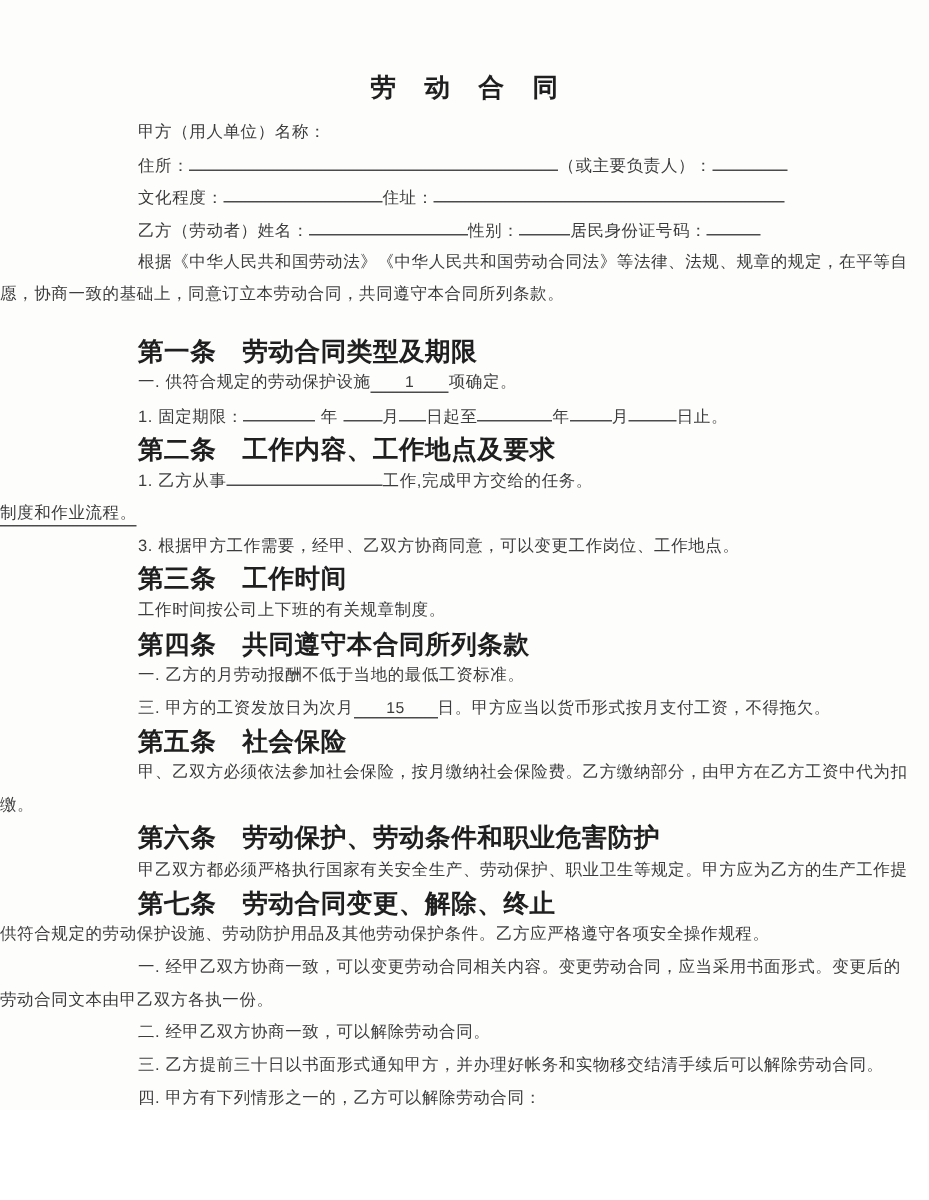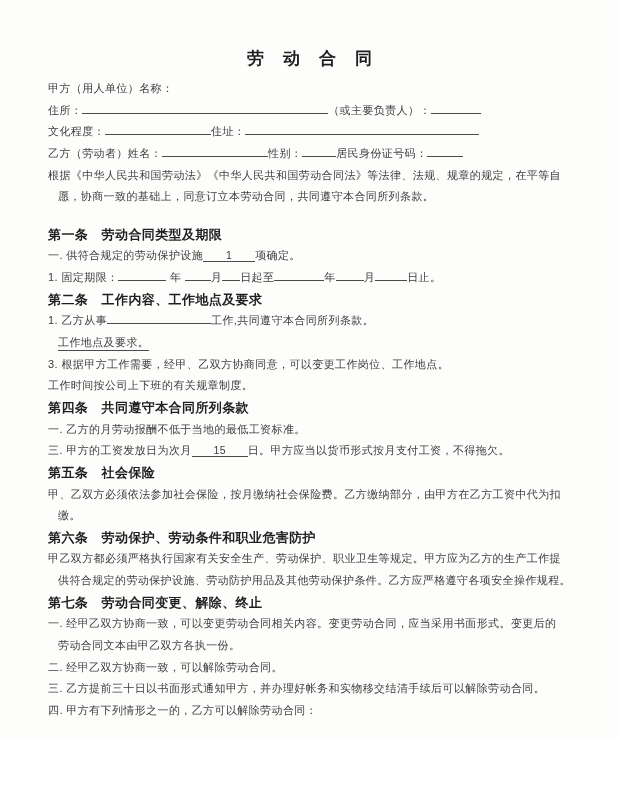--- a/index.html
+++ b/index.html
@@ -19,33 +19,32 @@
     font-weight: bold;
     color: var(--heading_ink, #1f1f1f);
     text-align: center;
     letter-spacing: 19px;
     text-indent: 19px;
     white-space: nowrap;
   }
   .lines { margin-top: 8px; }
   .ln {
     margin: 0;
-    padding-left: 58px;
     height: 21.65px;
     line-height: 21.65px;
     font-size: 11px;
     letter-spacing: 0.4px;
     white-space: nowrap;
   }
-  .ln.ind { padding-left: 48px; }
+  .ln.ind { padding-left: 92px; }
   .ln.gap { margin-top: 16px; }
   .ln.hd .run {
     font-weight: bold;
     color: var(--heading_ink, #1f1f1f);
-    font-size: 13px;
+    font-size: 17px;
     margin-top: 16px;
   }
   .run { display: inline; }
   .run.ul {
     border-bottom: 1px solid var(--rule, #4b4b4b);
     padding-bottom: 2px;
   }
   .blank {
     display: inline-block;
     height: 13px;
@@ -75,34 +74,35 @@
       <p class="ln ind"><span class="run">甲方（用人单位）名称：</span></p>
       <p class="ln ind"><span class="run">住所：</span><span class="blank" style="width: 246px;"></span><span class="run">（或主要负责人）：</span><span class="blank" style="width: 50px;"></span></p>
       <p class="ln ind"><span class="run">文化程度：</span><span class="blank" style="width: 106px;"></span><span class="run">住址：</span><span class="blank" style="width: 234px;"></span></p>
       <p class="ln ind"><span class="run">乙方（劳动者）姓名：</span><span class="blank" style="width: 106px;"></span><span class="run">性别：</span><span class="blank" style="width: 34px;"></span><span class="run">居民身份证号码：</span><span class="blank" style="width: 36px;"></span></p>
       <p class="ln ind"><span class="run">根据《中华人民共和国劳动法》《中华人民共和国劳动合同法》等法律、法规、规章的规定，在平等自</span></p>
       <p class="ln"><span class="run">愿，协商一致的基础上，同意订立本劳动合同，共同遵守本合同所列条款。</span></p>
       <p class="ln hd ind gap"><span class="run">第一条　劳动合同类型及期限</span></p>
       <p class="ln ind"><span class="run">一. 供符合规定的劳动保护设施</span><span class="blank" style="width: 52px;"><span class="bv">1</span></span><span class="run">项确定。</span></p>
       <p class="ln ind"><span class="run">1. 固定期限：</span><span class="blank" style="width: 48px;"></span><span class="run"> 年 </span><span class="blank" style="width: 26px;"></span><span class="run">月</span><span class="blank" style="width: 18px;"></span><span class="run">日起至</span><span class="blank" style="width: 50px;"></span><span class="run">年</span><span class="blank" style="width: 28px;"></span><span class="run">月</span><span class="blank" style="width: 32px;"></span><span class="run">日止。</span></p>
       <p class="ln hd ind"><span class="run">第二条　工作内容、工作地点及要求</span></p>
-      <p class="ln ind"><span class="run">1. 乙方从事</span><span class="blank" style="width: 104px;"></span><span class="run">工作,共同遵守本合同所列条款。</span></p>
-      <p class="ln"><span class="run ul">工作地点及要求。</span></p>
+      <p class="ln ind"><span class="run">1. 乙方从事</span><span class="blank" style="width: 104px;"></span><span class="run">工作,完成甲方交给的任务。</span></p>
+      <p class="ln"><span class="run ul">制度和作业流程。</span></p>
       <p class="ln ind"><span class="run">3. 根据甲方工作需要，经甲、乙双方协商同意，可以变更工作岗位、工作地点。</span></p>
+      <p class="ln hd ind"><span class="run">第三条　工作时间</span></p>
       <p class="ln ind"><span class="run">工作时间按公司上下班的有关规章制度。</span></p>
       <p class="ln hd ind"><span class="run">第四条　共同遵守本合同所列条款</span></p>
       <p class="ln ind"><span class="run">一. 乙方的月劳动报酬不低于当地的最低工资标准。</span></p>
       <p class="ln ind"><span class="run">三. 甲方的工资发放日为次月</span><span class="blank" style="width: 56px;"><span class="bv">15</span></span><span class="run">日。甲方应当以货币形式按月支付工资，不得拖欠。</span></p>
       <p class="ln hd ind"><span class="run">第五条　社会保险</span></p>
       <p class="ln ind"><span class="run">甲、乙双方必须依法参加社会保险，按月缴纳社会保险费。乙方缴纳部分，由甲方在乙方工资中代为扣</span></p>
       <p class="ln"><span class="run">缴。</span></p>
       <p class="ln hd ind"><span class="run">第六条　劳动保护、劳动条件和职业危害防护</span></p>
       <p class="ln ind"><span class="run">甲乙双方都必须严格执行国家有关安全生产、劳动保护、职业卫生等规定。甲方应为乙方的生产工作提</span></p>
+      <p class="ln hd ind"><span class="run">第七条　劳动合同变更、解除、终止</span></p>
       <p class="ln"><span class="run">供符合规定的劳动保护设施、劳动防护用品及其他劳动保护条件。乙方应严格遵守各项安全操作规程。</span></p>
-      <p class="ln hd ind"><span class="run">第七条　劳动合同变更、解除、终止</span></p>
       <p class="ln ind"><span class="run">一. 经甲乙双方协商一致，可以变更劳动合同相关内容。变更劳动合同，应当采用书面形式。变更后的</span></p>
       <p class="ln"><span class="run">劳动合同文本由甲乙双方各执一份。</span></p>
       <p class="ln ind"><span class="run">二. 经甲乙双方协商一致，可以解除劳动合同。</span></p>
       <p class="ln ind"><span class="run">三. 乙方提前三十日以书面形式通知甲方，并办理好帐务和实物移交结清手续后可以解除劳动合同。</span></p>
       <p class="ln ind"><span class="run">四. 甲方有下列情形之一的，乙方可以解除劳动合同：</span></p>
     </div>
   <div class="pagenum">1</div>
 </div>
 
 </body></html>

